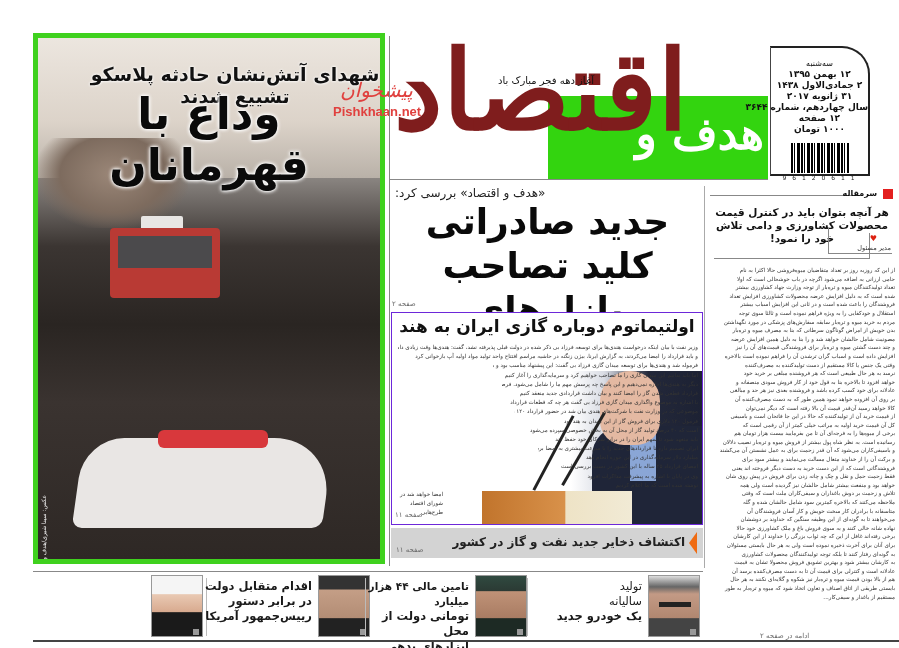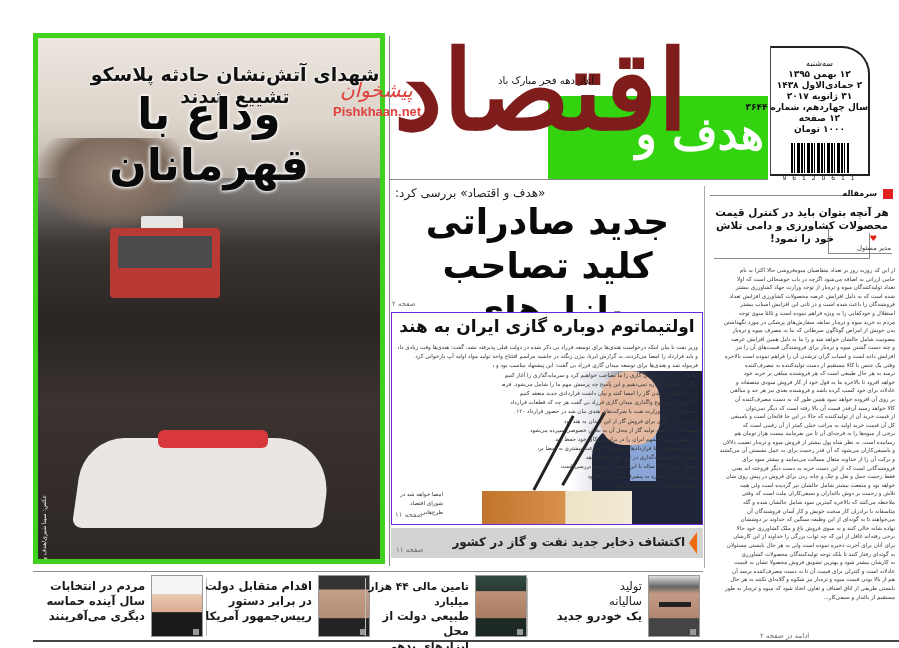--- a/index.html
+++ b/index.html
@@ -328,25 +328,20 @@
     </div>
   </div>
   <div class="page-ref" style="position:absolute; left:760px; top:632px;">ادامه در صفحه ۲</div>
 
   <div class="bottom-rule-top"></div>
 
   <div class="bottom-item" style="left:33px; width:170px;">
     <div class="bottom-photo face-rouhani">
       <div class="photo-tag"></div>
     </div>
-    <div class="bottom-text">
-      <div>مردم در انتخابات</div>
-      <div>سال آینده حماسه</div>
-      <div>دیگری می‌آفرینند</div>
-    </div>
   </div>
   <div class="bottom-divider" style="left:206px;"></div>
 
   <div class="bottom-item" style="left:200px; width:170px;">
     <div class="bottom-photo face-jahangiri">
       <div class="photo-tag"></div>
     </div>
     <div class="bottom-text">
       <div>اقدام متقابل دولت</div>
       <div>در برابر دستور</div>
@@ -354,21 +349,21 @@
     </div>
   </div>
   <div class="bottom-divider" style="left:365px;"></div>
 
   <div class="bottom-item" style="left:357px; width:170px;">
     <div class="bottom-photo face-young">
       <div class="photo-tag"></div>
     </div>
     <div class="bottom-text" style="width:112px;">
       <div style="font-size:10.5px;">تامین مالی ۴۴ هزار میلیارد</div>
-      <div>طبیعی دولت از محل</div>
+      <div>تومانی دولت از محل</div>
       <div>ابزارهای بدهی</div>
     </div>
   </div>
   <div class="bottom-divider" style="left:527px;"></div>
 
   <div class="bottom-item" style="left:530px; width:170px;">
     <div class="bottom-photo face-glasses">
       <div class="face-glass-bar"></div>
       <div class="photo-tag"></div>
     </div>

